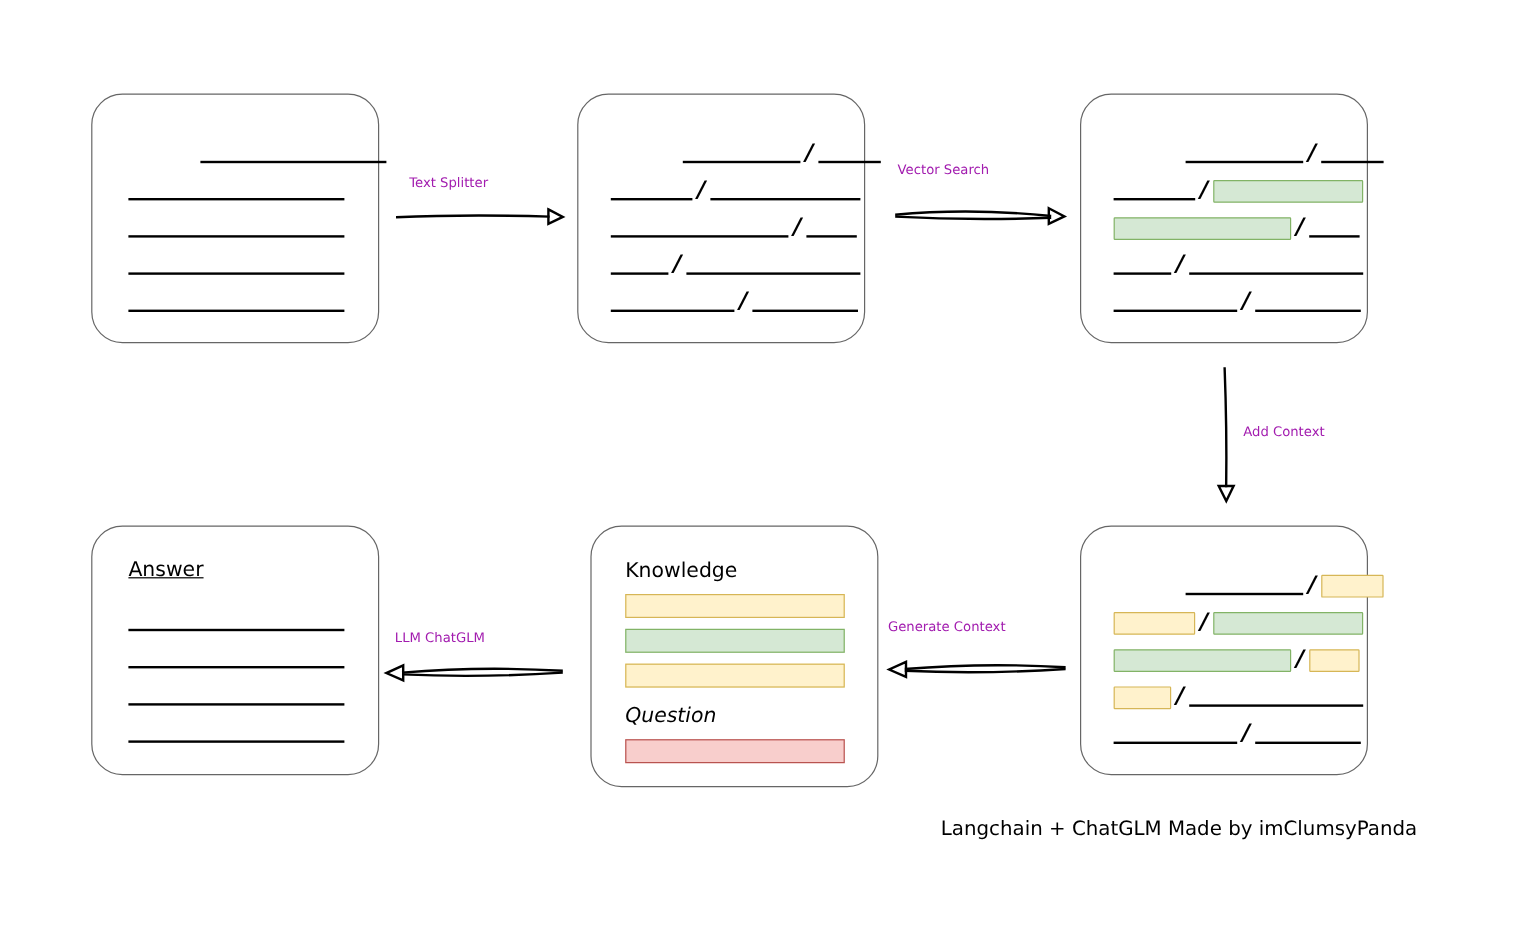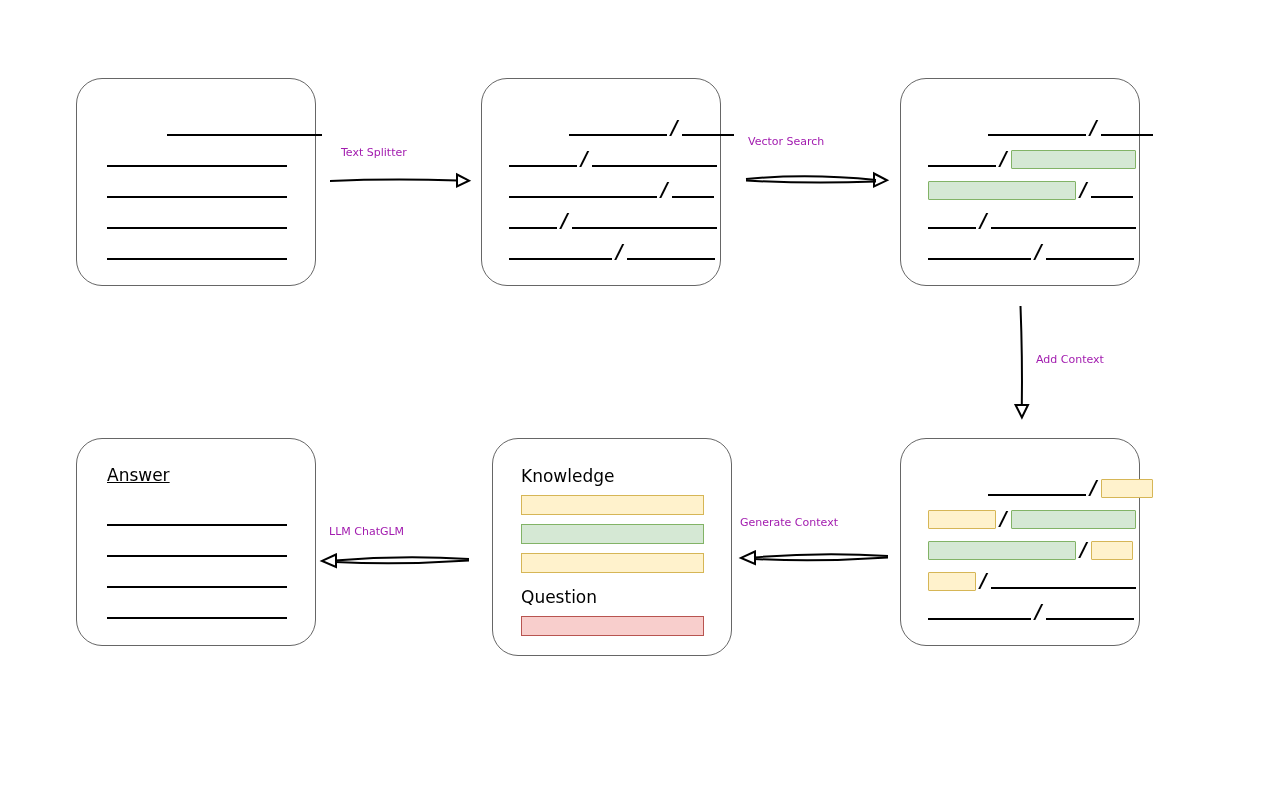--- a/index.html
+++ b/index.html
@@ -236,21 +236,21 @@
     <polygon points="15,2.5 1,8.9 15,15"></polygon>
   </svg>
 
   <div class="node-box" style="left:481px; top:438px; width:240px; height:218px;margin-left:11px;">
     <div class="box-label" style="left:28px; top:27px;">Knowledge</div>
     <div>
         <div class="bar" style="left: 28px; top: 56px; width: 183px; background: rgb(255, 242, 204); border-color: rgb(214, 182, 86);"></div>
         <div class="bar" style="left: 28px; top: 85px; width: 183px; background: rgb(213, 232, 212); border-color: rgb(130, 179, 102);"></div>
         <div class="bar" style="left: 28px; top: 114px; width: 183px; background: rgb(255, 242, 204); border-color: rgb(214, 182, 86);"></div>
       </div>
-    <div class="box-label" style="left:28px; top:148px;">Question</div>
+    <div class="box-label" style="left:28px; top:148px;font-style:italic;">Question</div>
     <div>
         <div class="bar" style="left: 28px; top: 177px; width: 183px; background: rgb(248, 206, 204); border-color: rgb(184, 84, 80);"></div>
       </div>
   </div>
 
   <div class="edge-label" style="left:329px; top:525px;">LLM ChatGLM</div>
   <svg class="arrow" style="left:321px; top:552px; width:148px; height:18px;" viewBox="0 0 148 18">
     <path d="M148 7 Q 80 3 14 8.5"></path>
     <path d="M148 8.5 Q 80 13 14 10"></path>
     <polygon points="15,2.5 1,8.9 15,15"></polygon>
@@ -267,14 +267,15 @@
         </div>
         <div class="row" style="left: 30px; top: 130px;">
           <div class="seg-line" style="width: 180px;"></div>
         </div>
         <div class="row" style="left: 30px; top: 161px;">
           <div class="seg-line" style="width: 180px;"></div>
         </div>
       </div>
   </div>
 
+  <div class="footer" style="left:784px; top:681px;">Langchain + ChatGLM Made by imClumsyPanda</div>
 
 </div>
 
 </body></html>

